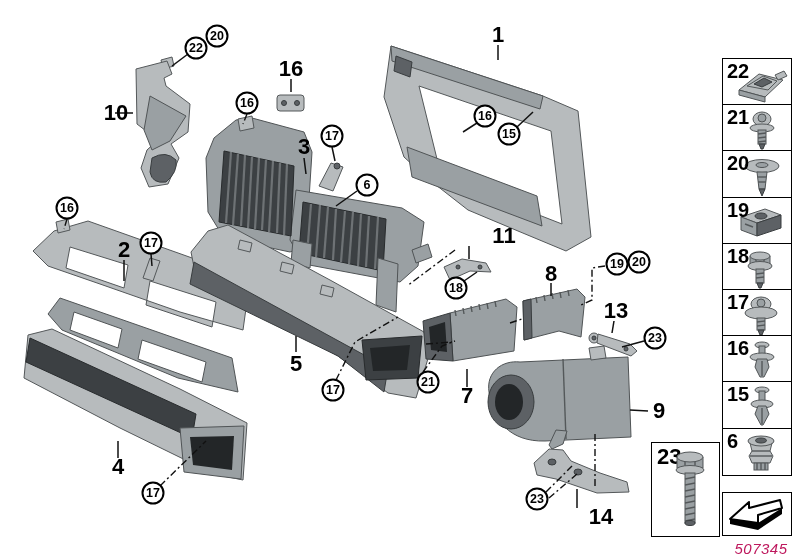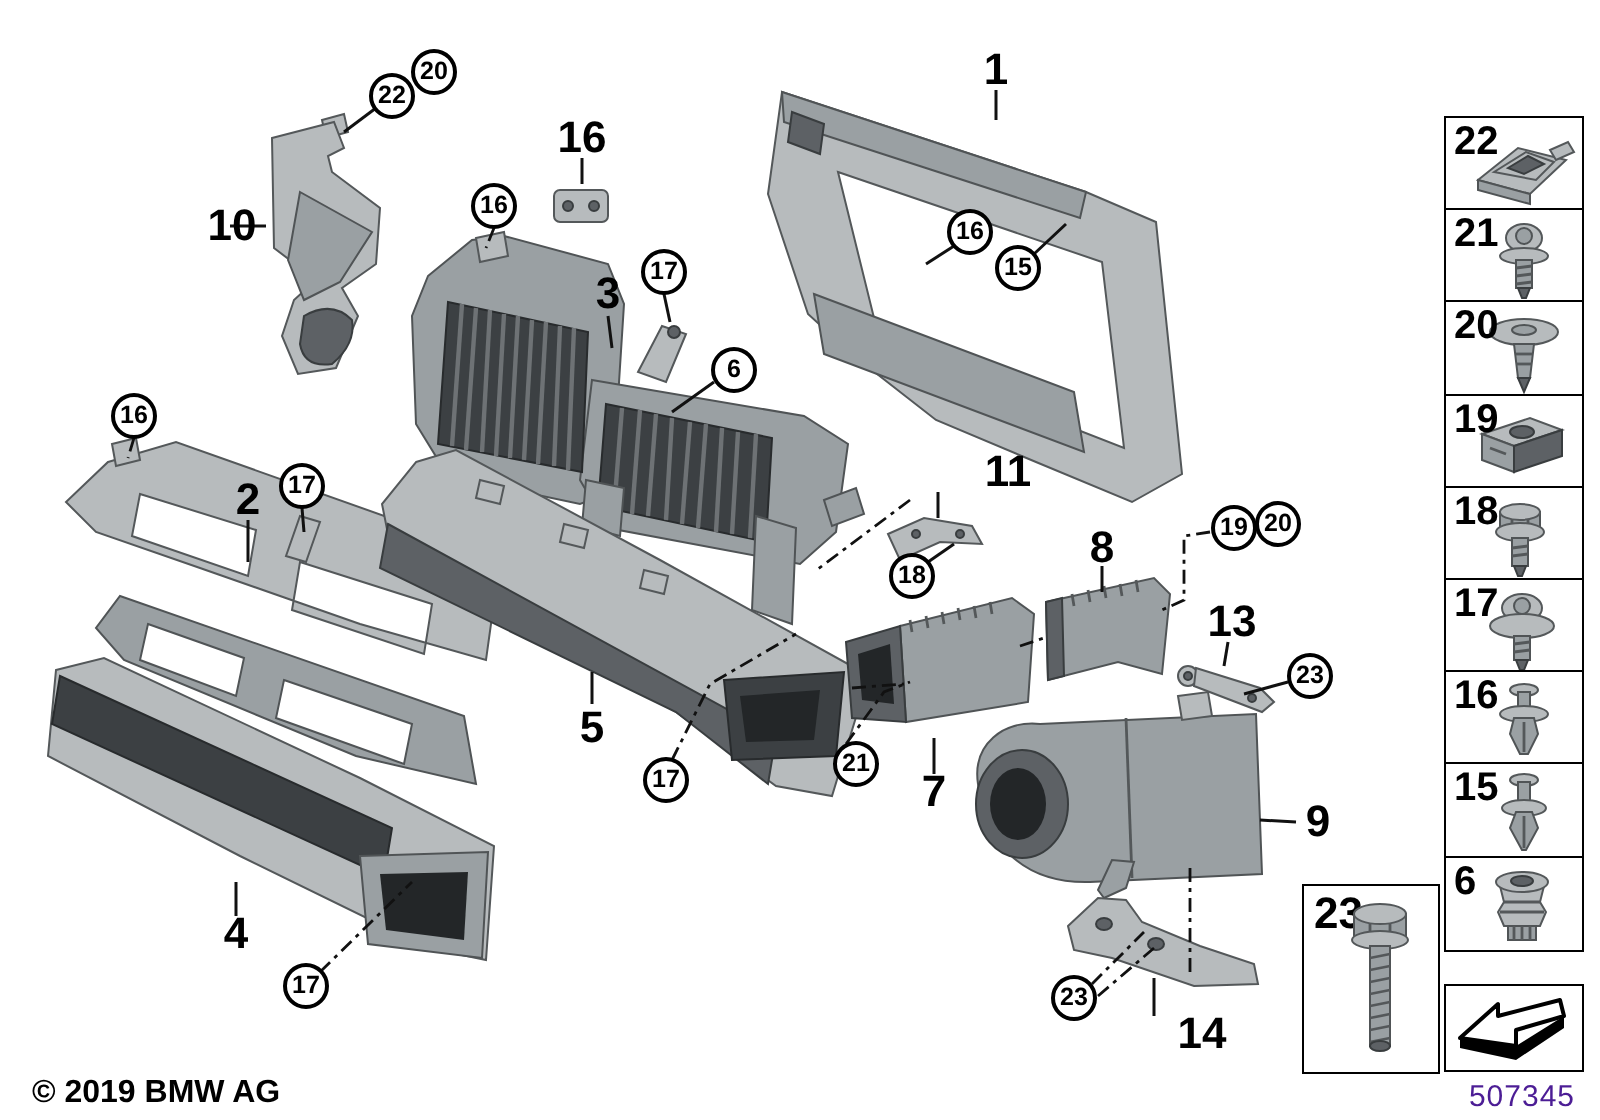--- a/index.html
+++ b/index.html
@@ -30,21 +30,21 @@
   .sb-cell:first-child{margin-top:0;}
   .sb-num{position:absolute;left:4px;top:1px;font-weight:bold;font-size:20px;color:#000;}
   .sb-art{position:absolute;left:0;top:0;}
   #arrowbox{position:absolute;left:722px;top:492px;width:70px;height:44px;box-sizing:border-box;
             border:1.8px solid #000;background:#fff;}
   #box23{position:absolute;left:651px;top:442px;width:69px;height:95px;box-sizing:border-box;
          border:1.8px solid #000;background:#fff;}
   .b23-num{position:absolute;left:5px;top:1px;font-weight:bold;font-size:22px;color:#000;}
   #copyright{position:absolute;left:16px;top:538px;font-weight:bold;font-size:16px;color:#000;}
   #docnum{position:absolute;left:728px;top:540px;width:66px;text-align:center;
-          font-size:15px;color:#4c1d95;letter-spacing:.5px;}
+          font-size:15px;color:#be185d;letter-spacing:.5px;font-style:italic;}
 </style>
 </head>
 <body>
 
 <div id="stage">
 
   <svg width="800" height="560" viewBox="0 0 800 560">
 
     <g>
       <path class="fL" d="M161,60 L172,57 L174,66 L163,69 Z"></path>
@@ -405,15 +405,14 @@
     </div>
   </div>
 
   <div id="arrowbox">
     <svg width="66" height="40">
       <path d="M7,26 L35,30 L59,15 L59,21 L35,37 L7,31 Z" fill="#000"></path>
       <path d="M7,26 L26,9 L26,15 L57,7 L59,15 L35,22 L35,30 Z" fill="#fff" stroke="#000" stroke-width="2" stroke-linejoin="round"></path>
     </svg>
   </div>
 
-  <div id="copyright">© 2019 BMW AG</div>
   <div id="docnum">507345</div>
 </div>
 
 </body></html>

